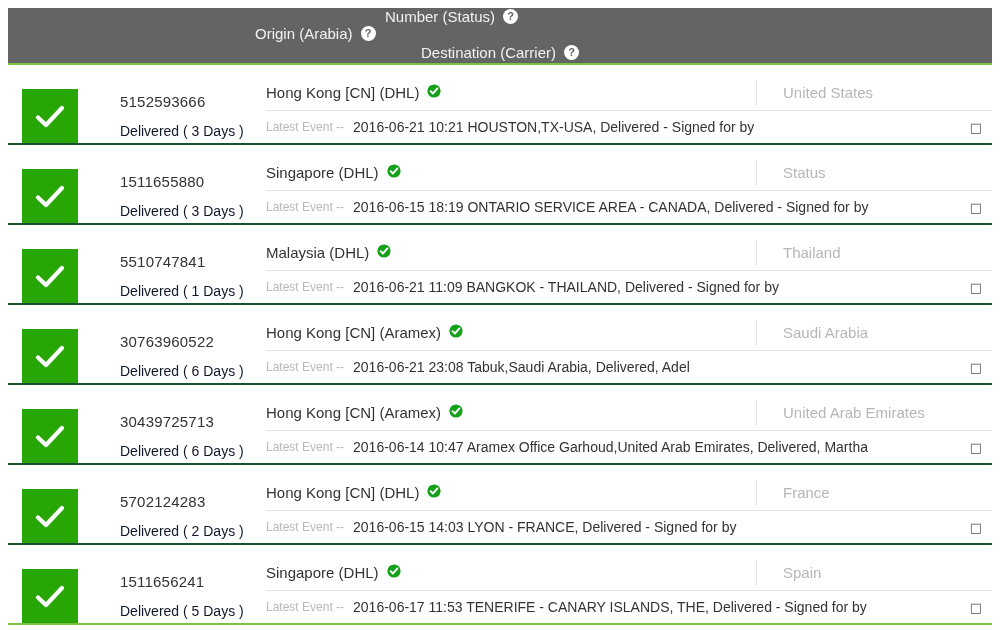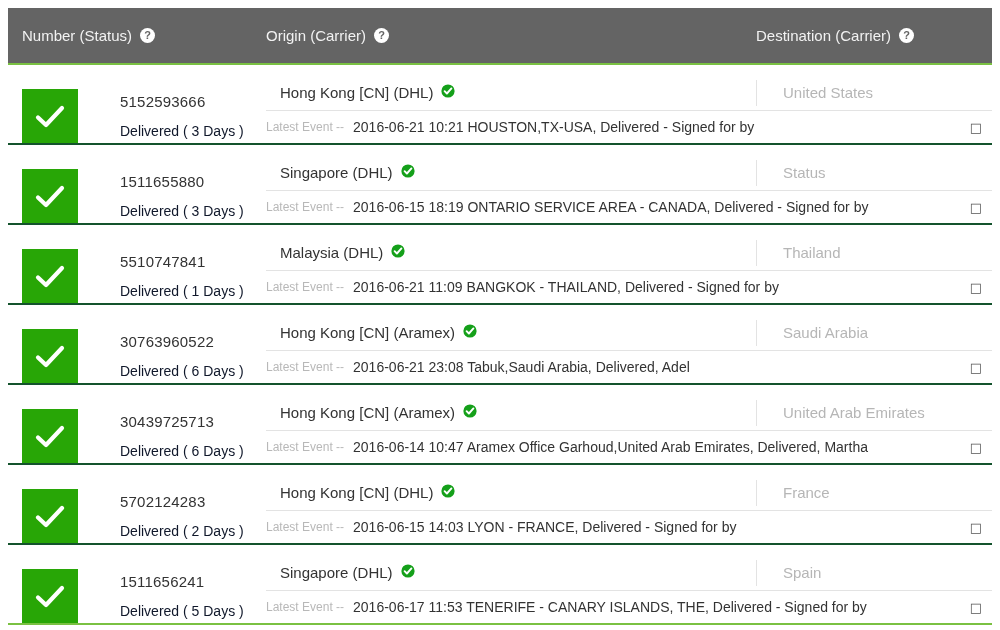--- a/index.html
+++ b/index.html
@@ -48,20 +48,21 @@
   
   .table-header {
     position: relative;
     z-index: 6;
     height: 55px;
     margin: 8px 8px 0 8px;
     background: #646464;
     display: flex;
     align-items: center;
     color: #ffffff;
+    flex-direction: column;
   }
   .th {
     font-size: 15px;
     display: flex;
     align-items: center;
     gap: 8px;
     color: #f2f2f2;
     white-space: nowrap;
   }
   .th-number      { width: 258px; padding-left: 14px; }
@@ -150,21 +151,20 @@
   .origin-wrap {
     width: 490px;
     display: flex;
     align-items: center;
     gap: 8px;
     flex: 0 0 490px;
   }
   .origin-text {
     font-size: 15px;
     color: #333333;
-    margin-left: 14px;
   }
   .verified-badge {
     width: 14px; height: 14px;
     display: inline-block;
     flex: 0 0 14px;
   }
   .destination-wrap {
     flex: 1;
     border-left: 1px solid #e3e3e3;
     height: 26px;
@@ -230,21 +230,21 @@
     <div class="watermark wm6">Store No.738510</div>
     <div class="watermark wm7">Store No.738510</div>
   </div>
 
   <div class="table-header">
     <div class="th th-number">
       <span>Number (Status)</span>
       <span class="help-icon">?</span>
     </div>
     <div class="th th-origin">
-      <span>Origin (Carrier)</span>
+      <span>Origin (Arabia)</span>
       <span class="help-icon">?</span>
     </div>
     <div class="th th-destination">
       <span>Destination (Carrier)</span>
       <span class="help-icon">?</span>
     </div>
   </div>
 
   <div class="rows" id="rows">
       <div class="track-row">

